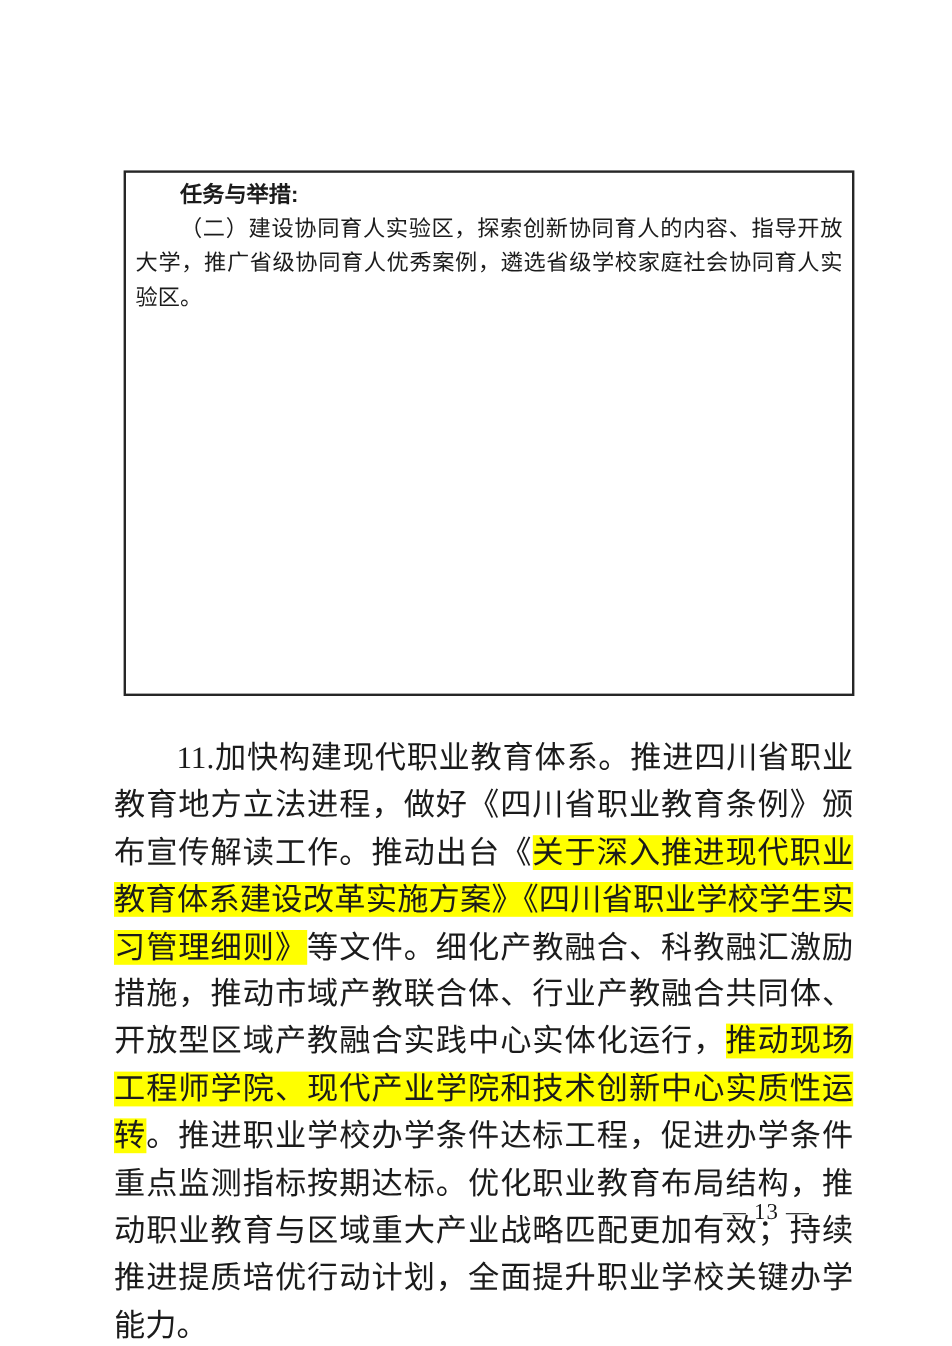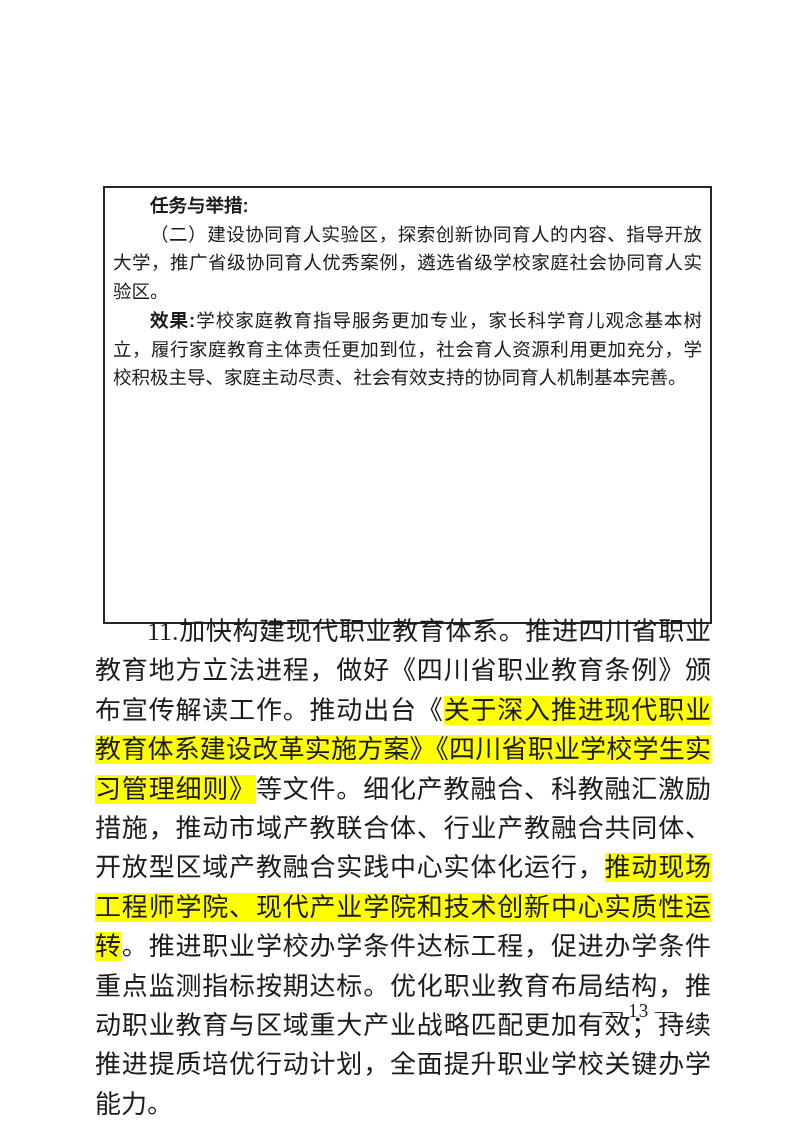--- a/index.html
+++ b/index.html
@@ -23,21 +23,20 @@
     top: 142px;
     width: 609px;
     height: 438px;
     box-sizing: border-box;
     border: 2px solid #262626;
     padding: 4px 8px 4px 8px;
     font-size: 18.5px;
     line-height: 28.7px;
     text-align: justify;
     text-justify: inter-ideograph;
-    margin-top: 44px;
   }
   .task-box p {
     margin: 0;
     text-indent: 2em;
   }
   .bold-label {
     font-weight: bold;
     font-family: "Liberation Sans", "DejaVu Sans", sans-serif;
   }
   .effect-para { text-indent: 2em; }
@@ -68,20 +67,19 @@
   }
 </style>
 </head>
 <body>
 
 <div class="page">
 
   <div class="task-box">
     <p><span class="bold-label">任务与举措:</span></p>
     <p>（二）建设协同育人实验区，探索创新协同育人的内容、指导开放大学，推广省级协同育人优秀案例，遴选省级学校家庭社会协同育人实验区。</p>
-    <p class="effect-para"><span class="bold-label">效果:</span><span>学校家庭教育指导服务更加专业，家长科学育儿观念基本树立，履行家庭教育主体责任更加到位，社会育人资源利用更加充分，学校积极主导、家庭主动尽责、社会有效支持的协同育人机制基本完善。</span></p>
   </div>
 
   <div class="main-para"><span>11.加快构建现代职业教育体系。推进四川省职业教育地方立法进程，做好《四川省职业教育条例》颁布宣传解读工作。推动出台《</span><span class="hl">关于深入推进现代职业教育体系建设改革实施方案》《四川省职业学校学生实习管理细则》</span><span>等文件。细化产教融合、科教融汇激励措施，推动市域产教联合体、行业产教融合共同体、开放型区域产教融合实践中心实体化运行，</span><span class="hl">推动现场工程师学院、现代产业学院和技术创新中心实质性运转</span><span>。推进职业学校办学条件达标工程，促进办学条件重点监测指标按期达标。优化职业教育布局结构，推动职业教育与区域重大产业战略匹配更加有效；持续推进提质培优行动计划，全面提升职业学校关键办学能力。</span></div>
 
   <div class="page-number">— 13 —</div>
 
 </div>
 
 </body></html>

